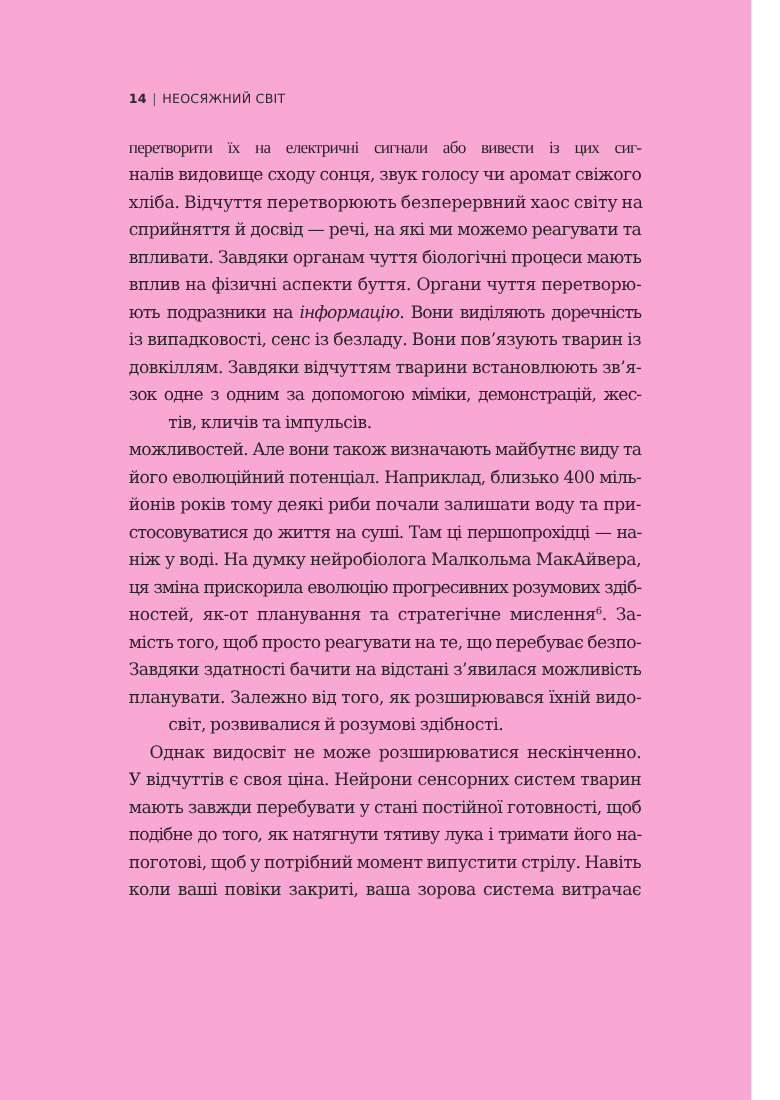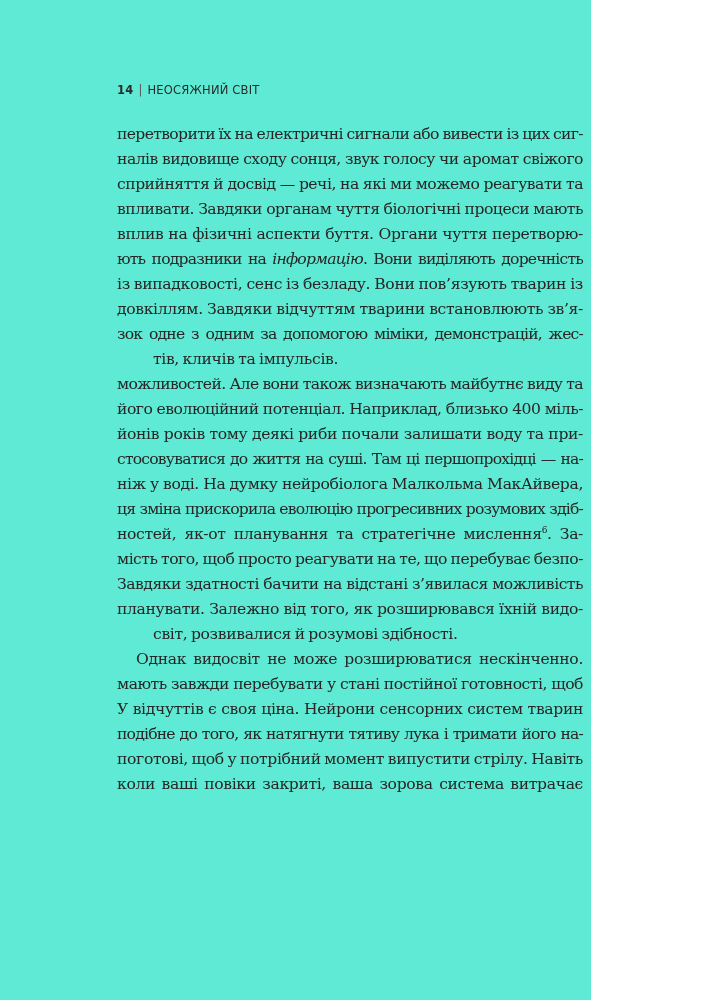--- a/index.html
+++ b/index.html
@@ -1,17 +1,17 @@
 <!DOCTYPE html>
 <html><head>
 <meta charset="utf-8">
 <style>
   html, body { margin: 0; padding: 0; background: #ffffff; }
   body { width: 709px; height: 1000px; position: relative; overflow: hidden; }
-  .page { position: absolute; left: 0; top: 0; width: 591px; height: 1000px; background: #5eead4; }
+  .page { position: absolute; left: 0; top: 0; width: 683px; height: 1000px; background: #f9a8d4; }
   .running-head {
     position: absolute; left: 117px; top: 83px;
     font-family: "DejaVu Sans", sans-serif; font-size: 11.5px; color: #2a2a2a;
     letter-spacing: 0.2px; white-space: nowrap;
   }
   .running-head .pno { font-weight: bold; }
   .running-head .sep { margin: 0 5px; color: #555; font-weight: normal; }
   .body-text {
     position: absolute; left: 117px; top: 122px; width: 466px;
     font-family: "DejaVu Serif", serif; font-size: 15.6px; color: #262626;
@@ -31,22 +31,23 @@
 </head>
 <body>
 
 <div class="page">
   <div class="running-head">
     <span class="pno">14</span><span class="sep">|</span><span>НЕОСЯЖНИЙ СВІТ</span>
   </div>
 
   <div class="body-text">
 
-    <div class="line" style="letter-spacing: -0.65px;"><span>перетворити їх на електричні сигнали або вивести із цих сиг-</span></div>
+    <div class="line" style="letter-spacing: -0.65px; font-family: Liberation Serif, serif;"><span>перетворити їх на електричні сигнали або вивести із цих сиг-</span></div>
     <div class="line" style="letter-spacing: -0.5px;"><span>налів видовище сходу сонця, звук голосу чи аромат свіжого</span></div>
+    <div class="line loose" style="letter-spacing: -0.15px;"><span>хліба. Відчуття перетворюють безперервний хаос світу на</span></div>
     <div class="line" style="letter-spacing: -0.5px;"><span>сприйняття й досвід — речі, на які ми можемо реагувати та</span></div>
     <div class="line" style="letter-spacing: -0.5px;"><span>впливати. Завдяки органам чуття біологічні процеси мають</span></div>
     <div class="line"><span>вплив на фізичні аспекти буття. Органи чуття перетворю-</span></div>
     <div class="line tight"><span>ють подразники на </span><em>інформацію</em><span>. Вони виділяють доречність</span></div>
     <div class="line"><span>із випадковості, сенс із безладу. Вони пов’язують тварин із</span></div>
     <div class="line"><span>довкіллям. Завдяки відчуттям тварини встановлюють зв’я-</span></div>
     <div class="line tight"><span>зок одне з одним за допомогою міміки, демонстрацій, жес-</span></div>
     <div class="line last"><span>тів, кличів та імпульсів.</span></div>
 
     <div class="line" style="letter-spacing: -0.65px;"><span>можливостей. Але вони також визначають майбутнє виду та</span></div>
@@ -55,19 +56,19 @@
     <div class="line tight"><span>стосовуватися до життя на суші. Там ці першопрохідці — на-</span></div>
     <div class="line"><span>ніж у воді. На думку нейробіолога Малкольма МакАйвера,</span></div>
     <div class="line tight"><span>ця зміна прискорила еволюцію прогресивних розумових здіб-</span></div>
     <div class="line"><span>ностей, як-от планування та стратегічне мислення</span><sup>6</sup><span>. За-</span></div>
     <div class="line" style="letter-spacing: -0.5px;"><span>мість того, щоб просто реагувати на те, що перебуває безпо-</span></div>
     <div class="line" style="letter-spacing: -0.5px;"><span>Завдяки здатності бачити на відстані з’явилася можливість</span></div>
     <div class="line"><span>планувати. Залежно від того, як розширювався їхній видо-</span></div>
     <div class="line last"><span>світ, розвивалися й розумові здібності.</span></div>
 
     <div class="line indent"><span>Однак видосвіт не може розширюватися нескінченно.</span></div>
+    <div class="line"><span>У відчуттів є своя ціна. Нейрони сенсорних систем тварин</span></div>
     <div class="line" style="letter-spacing: -0.5px;"><span>мають завжди перебувати у стані постійної готовності, щоб</span></div>
-    <div class="line"><span>У відчуттів є своя ціна. Нейрони сенсорних систем тварин</span></div>
     <div class="line tight"><span>подібне до того, як натягнути тятиву лука і тримати його на-</span></div>
     <div class="line"><span>поготові, щоб у потрібний момент випустити стрілу. Навіть</span></div>
     <div class="line"><span>коли ваші повіки закриті, ваша зорова система витрачає</span></div>
   </div>
 </div>
 
 </body></html>

